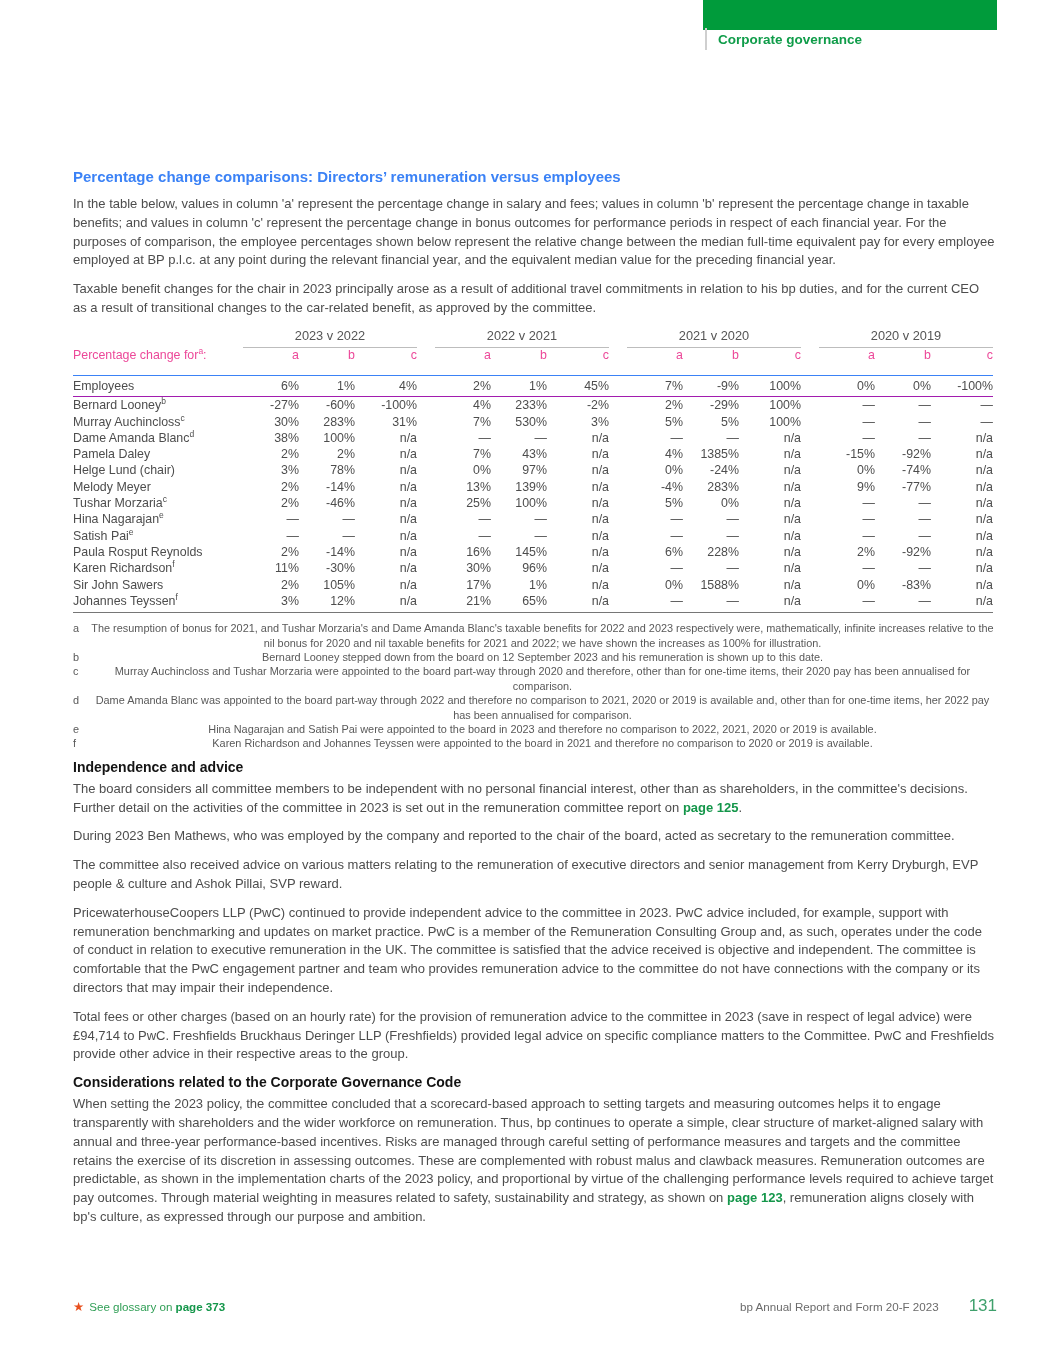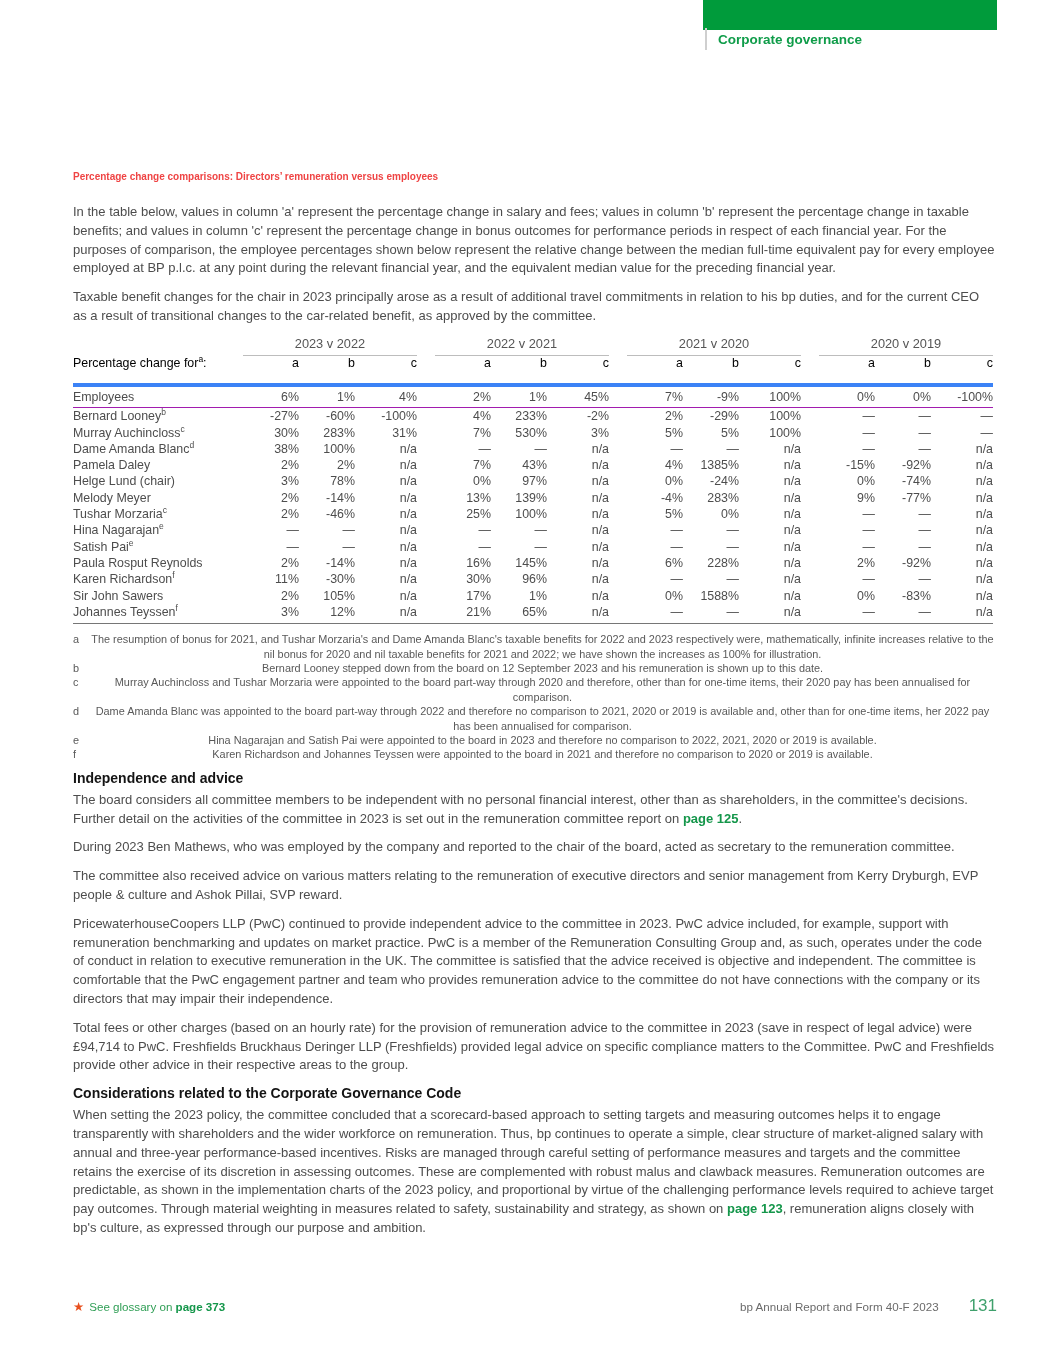--- a/index.html
+++ b/index.html
@@ -8,33 +8,33 @@
   .page { position:relative; width:1048px; height:1365px; background:#ffffff; overflow:hidden; }
 
   
   .green-bar { position:absolute; left:703px; top:0; width:294px; height:30px; background:#009b3b; }
   .section-tab { position:absolute; left:705px; top:28px; display:flex; align-items:center; }
   .tab-rule { width:2px; height:22px; background:#cfcfcf; margin-right:11px; }
   .tab-text { color:#0f9c49; font-weight:bold; font-size:13.5px; }
 
   
   .content { position:absolute; left:73px; top:168px; width:922px; color:#4d4d4d; }
-  h2.sec-title { font-size:10px; font-weight:bold; color:#ef4444; margin:0 0 17px 0; line-height:18px; }
+  h2.sec-title { font-size:15px; font-weight:bold; color:#3b82f6; margin:0 0 9px 0; line-height:18px; }
   h3.sub-title { font-size:14px; font-weight:bold; color:#141414; margin:8px 0 4px 0; line-height:17px; }
   .content p { font-size:13px; line-height:18.8px; color:#4d4d4d; margin:0 0 10px 0; }
   .green-link { color:#14964a; font-weight:bold; }
 
   
   table.pct { width:920px; border-collapse:collapse; table-layout:fixed; margin:4px 0 0 0; }
   table.pct td { font-size:12.4px; color:#4d4d4d; padding:0; vertical-align:bottom; white-space:nowrap; }
   td.num { text-align:right; }
   td.sp { }
   tr.r-groups td { font-size:12.8px; color:#555; padding-bottom:4px; height:20px; }
   tr.r-groups td.group { text-align:center; border-bottom:1px solid #bdbdbd; }
-  tr.r-head td { height:21px; border-bottom:4px solid #3b82f6; color:#000000; padding-bottom:13px; }
+  tr.r-head td { height:21px; border-bottom:1px solid #3b82f6; color:#ec4899; padding-bottom:13px; }
   tr.r-emp td { height:21px; border-bottom:1px solid #a21caf; padding:3px 0 3px 0; }
   tr.r-data td { height:16.3px; line-height:16.3px; }
   tbody tr.r-data:last-child td { border-bottom:1px solid #767676; padding-bottom:3px; height:19px; }
   td.namecell { text-align:left; }
   sup { font-size:8.5px; vertical-align:super; line-height:0; }
 
   
   .footnotes { margin:8px 0 0 0; }
   .fn-item { display:flex; font-size:10.9px; line-height:14.4px; color:#595959; }
   .fn-letter { flex:0 0 17px; }
@@ -408,18 +408,18 @@
     <h3 class="sub-title">Considerations related to the Corporate Governance Code</h3>
     <p><span>When setting the 2023 policy, the committee concluded that a scorecard-based approach to setting targets and measuring outcomes helps it to engage transparently with shareholders and the wider workforce on remuneration. Thus, bp continues to operate a simple, clear structure of market-aligned salary with annual and three-year performance-based incentives. Risks are managed through careful setting of performance measures and targets and the committee retains the exercise of its discretion in assessing outcomes. These are complemented with robust malus and clawback measures. Remuneration outcomes are predictable, as shown in the implementation charts of the 2023 policy, and proportional by virtue of the challenging performance levels required to achieve target pay outcomes. Through material weighting in measures related to safety, sustainability and strategy, as shown on </span><span class="green-link">page 123</span><span>, remuneration aligns closely with bp's culture, as expressed through our purpose and ambition.</span></p>
 
   </div>
 
   <div class="footer">
     <div class="footer-left">
       <span class="star-icon">★</span><span>See glossary on </span><span class="glossary-link">page 373</span>
     </div>
     <div class="footer-right">
-      <span class="report-title">bp Annual Report and Form 40-F 2023</span>
+      <span class="report-title">bp Annual Report and Form 20-F 2023</span>
       <span class="page-number">131</span>
     </div>
   </div>
 
 </div>
 
 </body></html>

